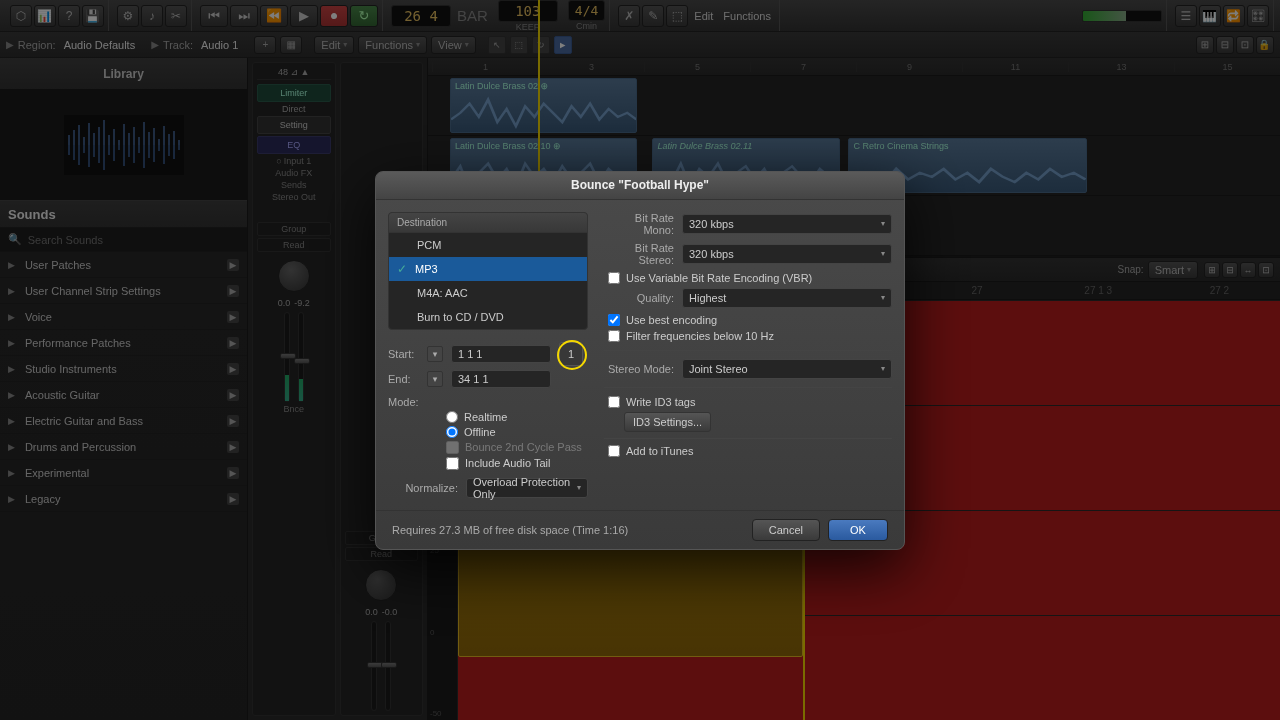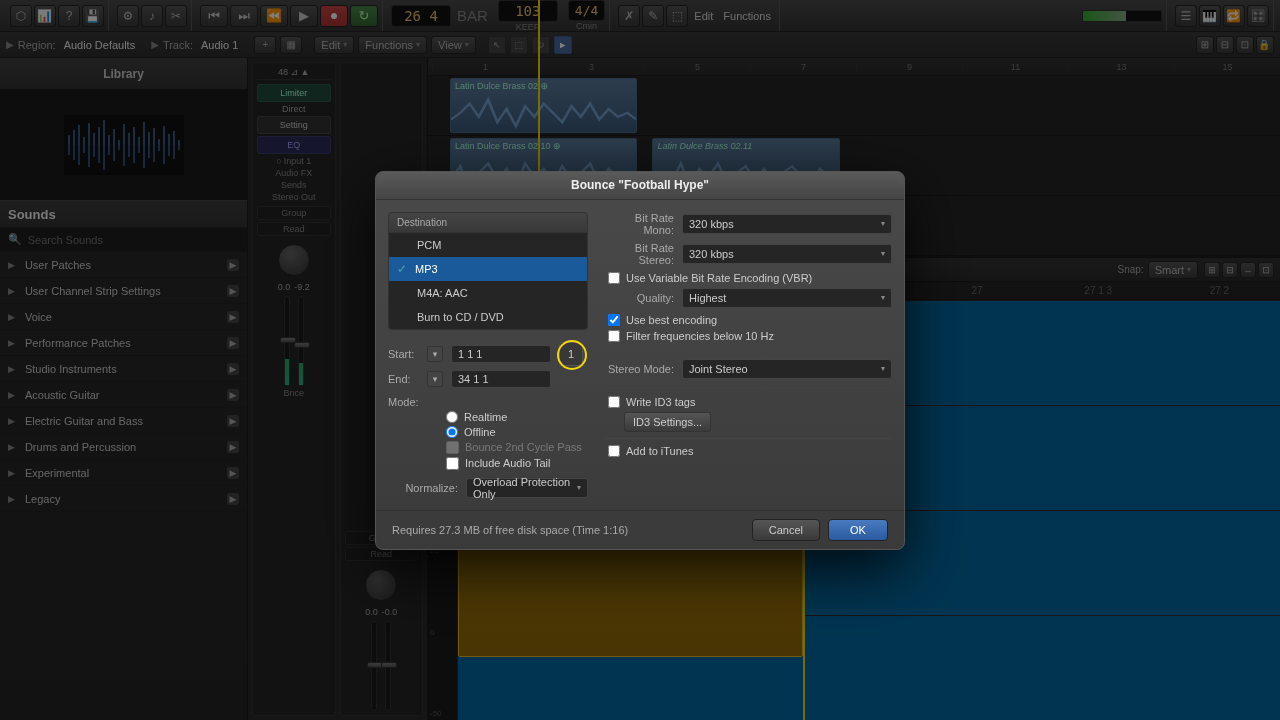--- a/index.html
+++ b/index.html
@@ -259,21 +259,21 @@
     }
     .lower-ruler-marks {
       display: flex; width: 100%; padding-left: 4px;
     }
     .lower-ruler-mark {
       flex: 1; text-align: center;
       font-size: 10px; color: #666;
     }
     #lower-tracks {
       flex: 1;
-      background: #0369a1;
+      background: #b91c1c;
       position: relative;
     }
 
     
     #overlay {
       position: fixed;
       top: 0; left: 0; right: 0; bottom: 0;
       background: rgba(0,0,0,0.5);
       display: flex; align-items: center; justify-content: center;
       z-index: 100;
@@ -710,21 +710,21 @@
 
         <div style="font-size:9px;color:#888;display:flex;align-items:center;gap:2px;margin-bottom:2px;">
           <span>○</span>
           <span>Input 1</span>
         </div>
 
         <div style="font-size:9px;color:#888;text-align:center;margin-bottom:2px;">Audio FX</div>
 
         <div style="font-size:9px;color:#888;text-align:center;margin-bottom:2px;">Sends</div>
 
-        <div style="font-size:9px;color:#888;text-align:center;margin-bottom:4px;">Stereo Out</div>
+        <div style="font-size:9px;color:#888;text-align:center;margin-bottom:20px;">Stereo Out</div>
 
         <div style="font-size:9px;color:#888;width:100%;text-align:center;border:1px solid #333;border-radius:2px;background:#222;margin-bottom:2px;cursor:pointer;padding:1px;">Group</div>
         <div style="font-size:9px;color:#888;width:100%;text-align:center;border:1px solid #333;border-radius:2px;background:#222;margin-bottom:4px;cursor:pointer;padding:1px;">Read</div>
 
         <div class="knob"></div>
 
         <div style="display:flex;gap:4px;font-size:9px;color:#aaa;margin-top:2px;">
           <span>0.0</span>
           <span>-9.2</span>
         </div>
@@ -803,20 +803,26 @@
             <svg class="waveform-svg" viewBox="0 0 100 40" preserveAspectRatio="none">
               <polyline points="0,20 5,10 10,28 15,15 20,8 25,20 30,12 35,25 40,8 45,18 50,12 55,22 60,10 65,20 70,15 75,8 80,22 85,12 90,18 95,15 100,20" fill="none" stroke="#8ab8e8" stroke-width="1.5"></polyline>
             </svg>
           </div>
           <div class="waveform-clip" style="left:24%;width:22%;top:2px;height:calc(100% - 4px);font-style:italic;">
             <div class="clip-label">Latin Dulce Brass 02.11</div>
             <svg class="waveform-svg" viewBox="0 0 100 40" preserveAspectRatio="none">
               <polyline points="0,20 5,15 10,22 15,8 20,25 25,12 30,18 35,8 40,22 45,15 50,10 55,20 60,12 65,25 70,15 75,10 80,18 85,22 90,12 95,18 100,20" fill="none" stroke="#8ab8e8" stroke-width="1.5"></polyline>
             </svg>
           </div>
+          <div class="waveform-clip" style="left:47%;width:28%;top:2px;height:calc(100% - 4px);">
+            <div class="clip-label">C Retro Cinema Strings</div>
+            <svg class="waveform-svg" viewBox="0 0 100 40" preserveAspectRatio="none">
+              <polyline points="0,20 5,18 10,15 15,22 20,12 25,20 30,15 35,18 40,12 45,20 50,15 55,22 60,12 65,18 70,22 75,15 80,20 85,12 90,18 95,15 100,20" fill="none" stroke="#8ab8e8" stroke-width="1.5"></polyline>
+            </svg>
+          </div>
         </div>
 
         <div class="waveform-track">
           <div class="waveform-clip" style="left:2px;width:24%;top:2px;height:calc(100% - 4px);">
             <div class="clip-label">Hip Hop Steady Beat</div>
             <svg class="waveform-svg" viewBox="0 0 100 40" preserveAspectRatio="none">
               <polyline points="0,20 3,8 6,30 9,12 12,28 15,8 18,25 21,10 24,30 27,8 30,25 33,12 36,28 39,8 42,30 45,12 48,25 51,8 54,28 57,12 60,30 63,8 66,25 69,12 72,28 75,8 78,25 81,12 84,28 87,8 90,25 93,12 96,28 100,20" fill="none" stroke="#8ab8e8" stroke-width="1.5"></polyline>
             </svg>
           </div>
         </div>

